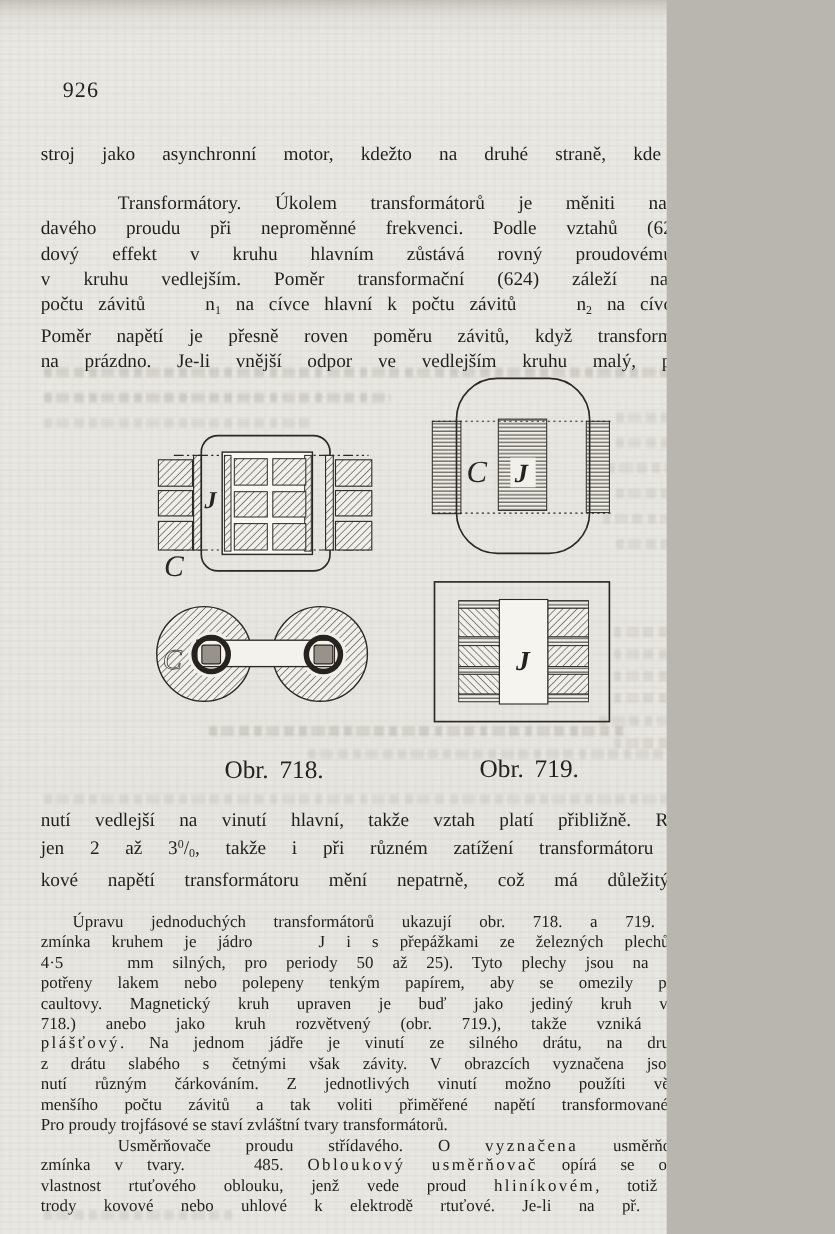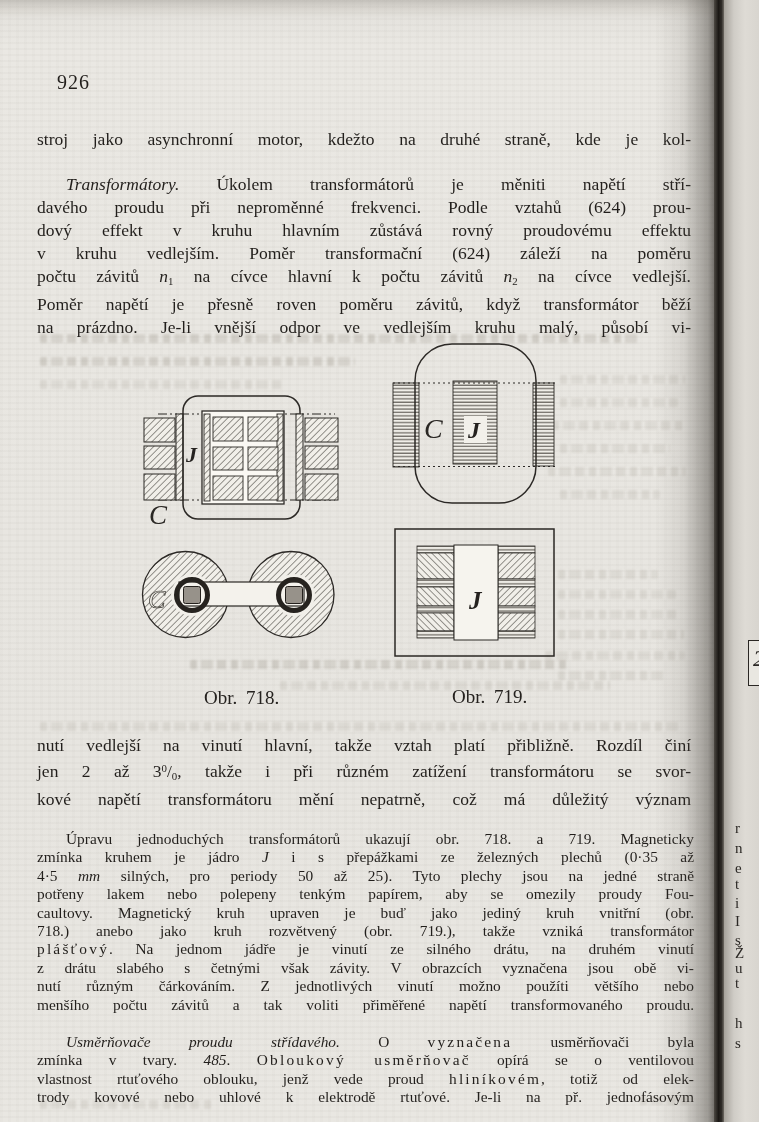--- a/index.html
+++ b/index.html
@@ -1,17 +1,17 @@
 <!DOCTYPE html>
 <html><head>
 <meta charset="utf-8">
 <style>
   html,body{margin:0;padding:0;background:#b9b6b0;}
   .page{
-    position:relative;width:759px;height:1122px;overflow:hidden;
+    position:relative;width:606px;height:1122px;overflow:hidden;
     font-family:"Liberation Serif","DejaVu Serif",serif;color:#221f1c;
     background:linear-gradient(180deg,#c6c3bd 0px,#d8d5cf 8px,#e5e3de 18px,#eae8e3 45px,#e9e7e2 320px,#e7e5e0 760px,#e9e7e2 1122px);
   }
   .texture{position:absolute;inset:0;pointer-events:none;
     background:
       repeating-linear-gradient(180deg, rgba(150,145,137,.055) 0 2px, rgba(255,255,255,0) 2px 6px),
       repeating-linear-gradient(90deg, rgba(150,145,137,.035) 0 3px, rgba(255,255,255,0) 3px 8px);
   }
   .gutter-shadow{position:absolute;left:655px;top:0;width:62px;height:100%;
     background:linear-gradient(90deg,rgba(90,85,78,0) 0%,rgba(90,85,78,.12) 45%,rgba(70,66,60,.45) 85%,rgba(50,46,42,.72) 100%);}
@@ -26,33 +26,33 @@
 
   .pagenum{position:absolute;left:57px;top:71px;font-size:20px;letter-spacing:1px;}
 
   .tblock{position:absolute;left:37px;width:654px;font-size:17.5px;line-height:23px;}
   .tblock.small{width:657px;font-size:15.4px;line-height:18.4px;}
   #para1{top:128px;} #para2{top:173px;} #para3{top:734px;}
   #small1{top:830px;} #small2{top:1033px;}
   .line{text-align:justify;text-align-last:justify;text-justify:inter-word;white-space:nowrap;}
   .line.last{text-align-last:left;}
   .line.indent{text-indent:29px;}
-  .seg-i{font-style:italic;}
+  .seg-i{margin-left:41px;}
   .seg-sp{letter-spacing:2.2px;}
   .seg-sub{font-size:.62em;vertical-align:-0.28em;}
   .seg-sup{font-size:.62em;vertical-align:.5em;}
 
   .fig{position:absolute;}
   #fig718top{left:140px;top:388px;}
   #fig718bot{left:135px;top:545px;}
   #fig719top{left:388px;top:340px;}
   #fig719bot{left:390px;top:525px;}
-  .caption{position:absolute;font-size:19px;color:#25221f;word-spacing:4px;}
+  .caption{position:absolute;font-size:23px;color:#25221f;word-spacing:4px;}
   #cap718{left:204px;top:687px;}
-  #cap719{left:436px;top:686px;margin-left:16px;}
+  #cap719{left:436px;top:686px;}
 
   .ghost{position:absolute;height:9px;border-radius:2px;filter:blur(1.1px);opacity:.55;
     background:repeating-linear-gradient(90deg, rgba(128,120,106,.42) 0 7px, rgba(128,120,106,0) 7px 11px,
       rgba(128,120,106,.3) 11px 23px, rgba(128,120,106,0) 23px 27px, rgba(128,120,106,.38) 27px 36px, rgba(128,120,106,0) 36px 41px);}
   .ghost.light{opacity:.32;}
 </style>
 </head>
 <body>
 
 <div class="page">
@@ -102,20 +102,21 @@
       <div class="line indent"><span>Úpravu jednoduchých transformátorů ukazují obr. 718. a 719. Magneticky</span></div>
       <div class="line"><span>zmínka kruhem je jádro </span><span class="seg-i">J</span><span> i s přepážkami ze železných plechů (0·35 až</span></div>
       <div class="line"><span>4·5 </span><span class="seg-i">mm</span><span> silných, pro periody 50 až 25). Tyto plechy jsou na jedné straně</span></div>
       <div class="line"><span>potřeny lakem nebo polepeny tenkým papírem, aby se omezily proudy Fou-</span></div>
       <div class="line"><span>caultovy. Magnetický kruh upraven je buď jako jediný kruh vnitřní (obr.</span></div>
       <div class="line"><span>718.) anebo jako kruh rozvětvený (obr. 719.), takže vzniká transformátor</span></div>
       <div class="line"><span class="seg-sp">plášťový</span><span>. Na jednom jádře je vinutí ze silného drátu, na druhém vinutí</span></div>
       <div class="line"><span>z drátu slabého s četnými však závity. V obrazcích vyznačena jsou obě vi-</span></div>
       <div class="line"><span>nutí různým čárkováním. Z jednotlivých vinutí možno použíti většího nebo</span></div>
       <div class="line"><span>menšího počtu závitů a tak voliti přiměřené napětí transformovaného proudu.</span></div>
+      <div class="line last"><span>Pro proudy trojfásové se staví zvláštní tvary transformátorů.</span></div>
     </div>
   <div id="small2" class="tblock small">
       <div class="line indent"><span class="seg-i">Usměrňovače proudu střídavého.</span><span> O </span><span class="seg-sp">vyznačena</span><span> usměrňovači byla</span></div>
       <div class="line"><span>zmínka v tvary. </span><span class="seg-i">485</span><span>. </span><span class="seg-sp">Obloukový usměrňovač</span><span> opírá se o ventilovou</span></div>
       <div class="line"><span>vlastnost rtuťového oblouku, jenž vede proud </span><span class="seg-sp">hliníkovém</span><span>, totiž od elek-</span></div>
       <div class="line"><span>trody kovové nebo uhlové k elektrodě rtuťové. Je-li na př. jednofásovým</span></div>
     </div>
 
   <svg id="fig718top" class="fig" width="212" height="148">
     <defs>

